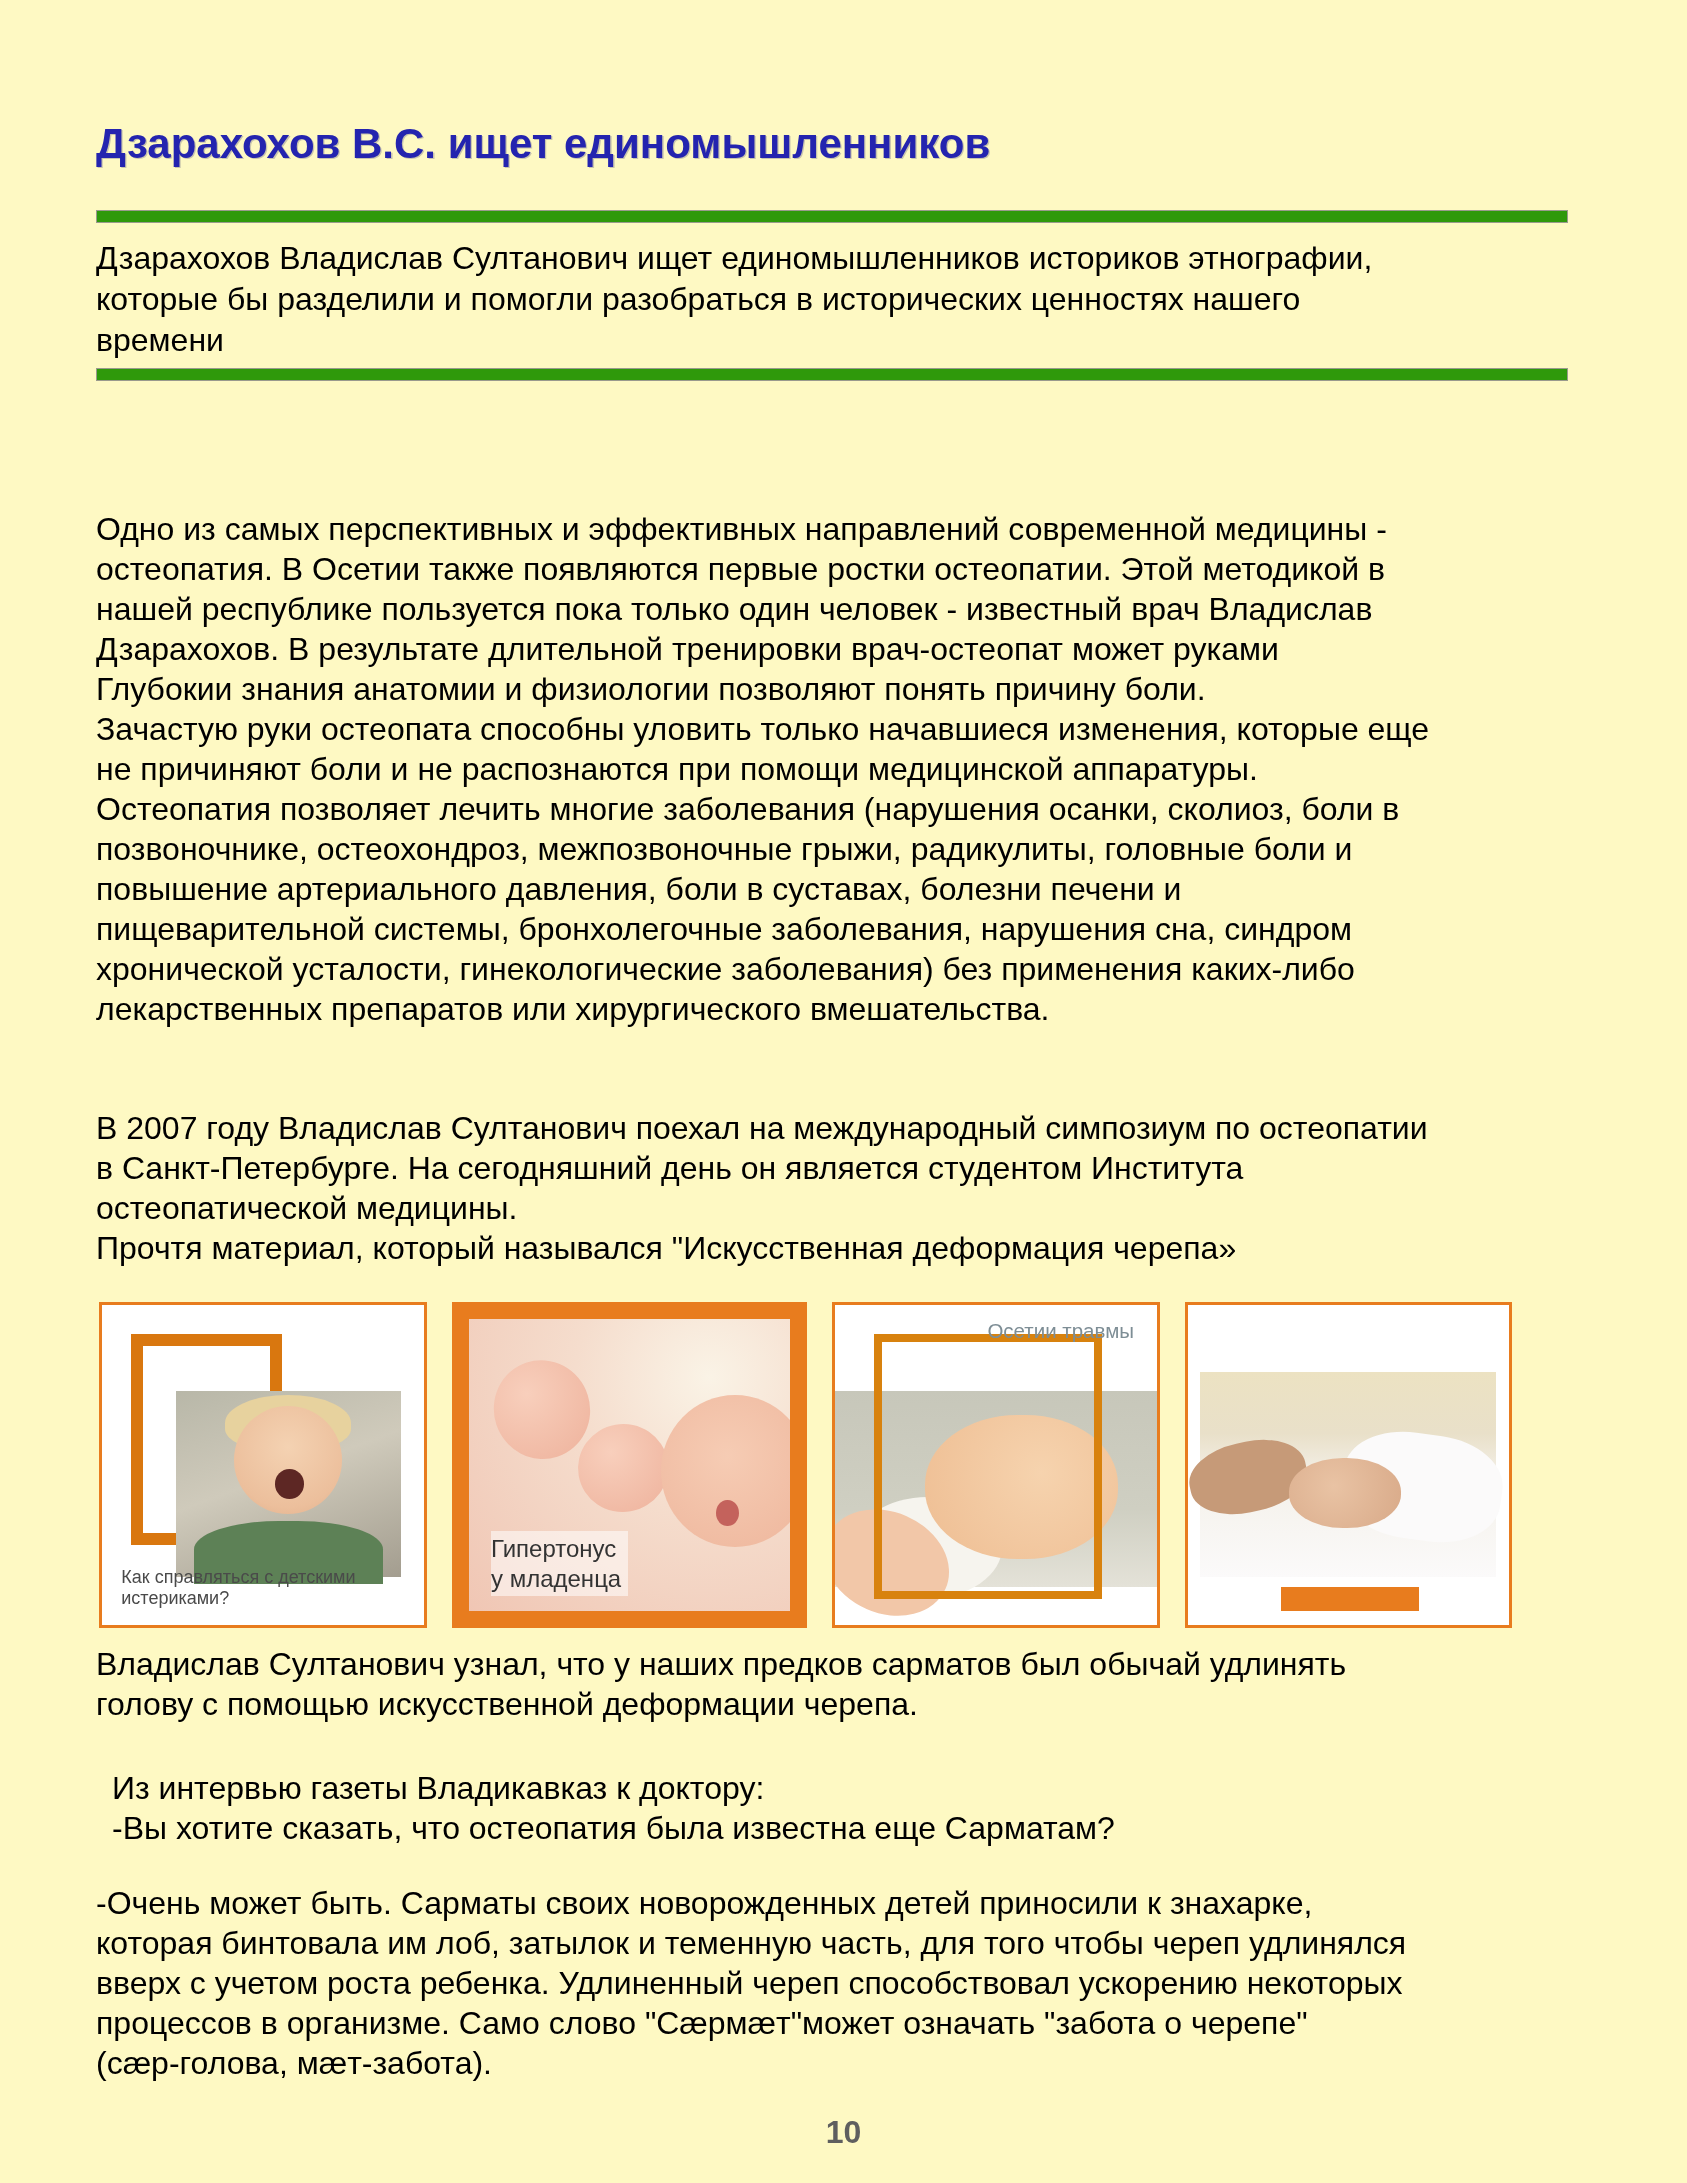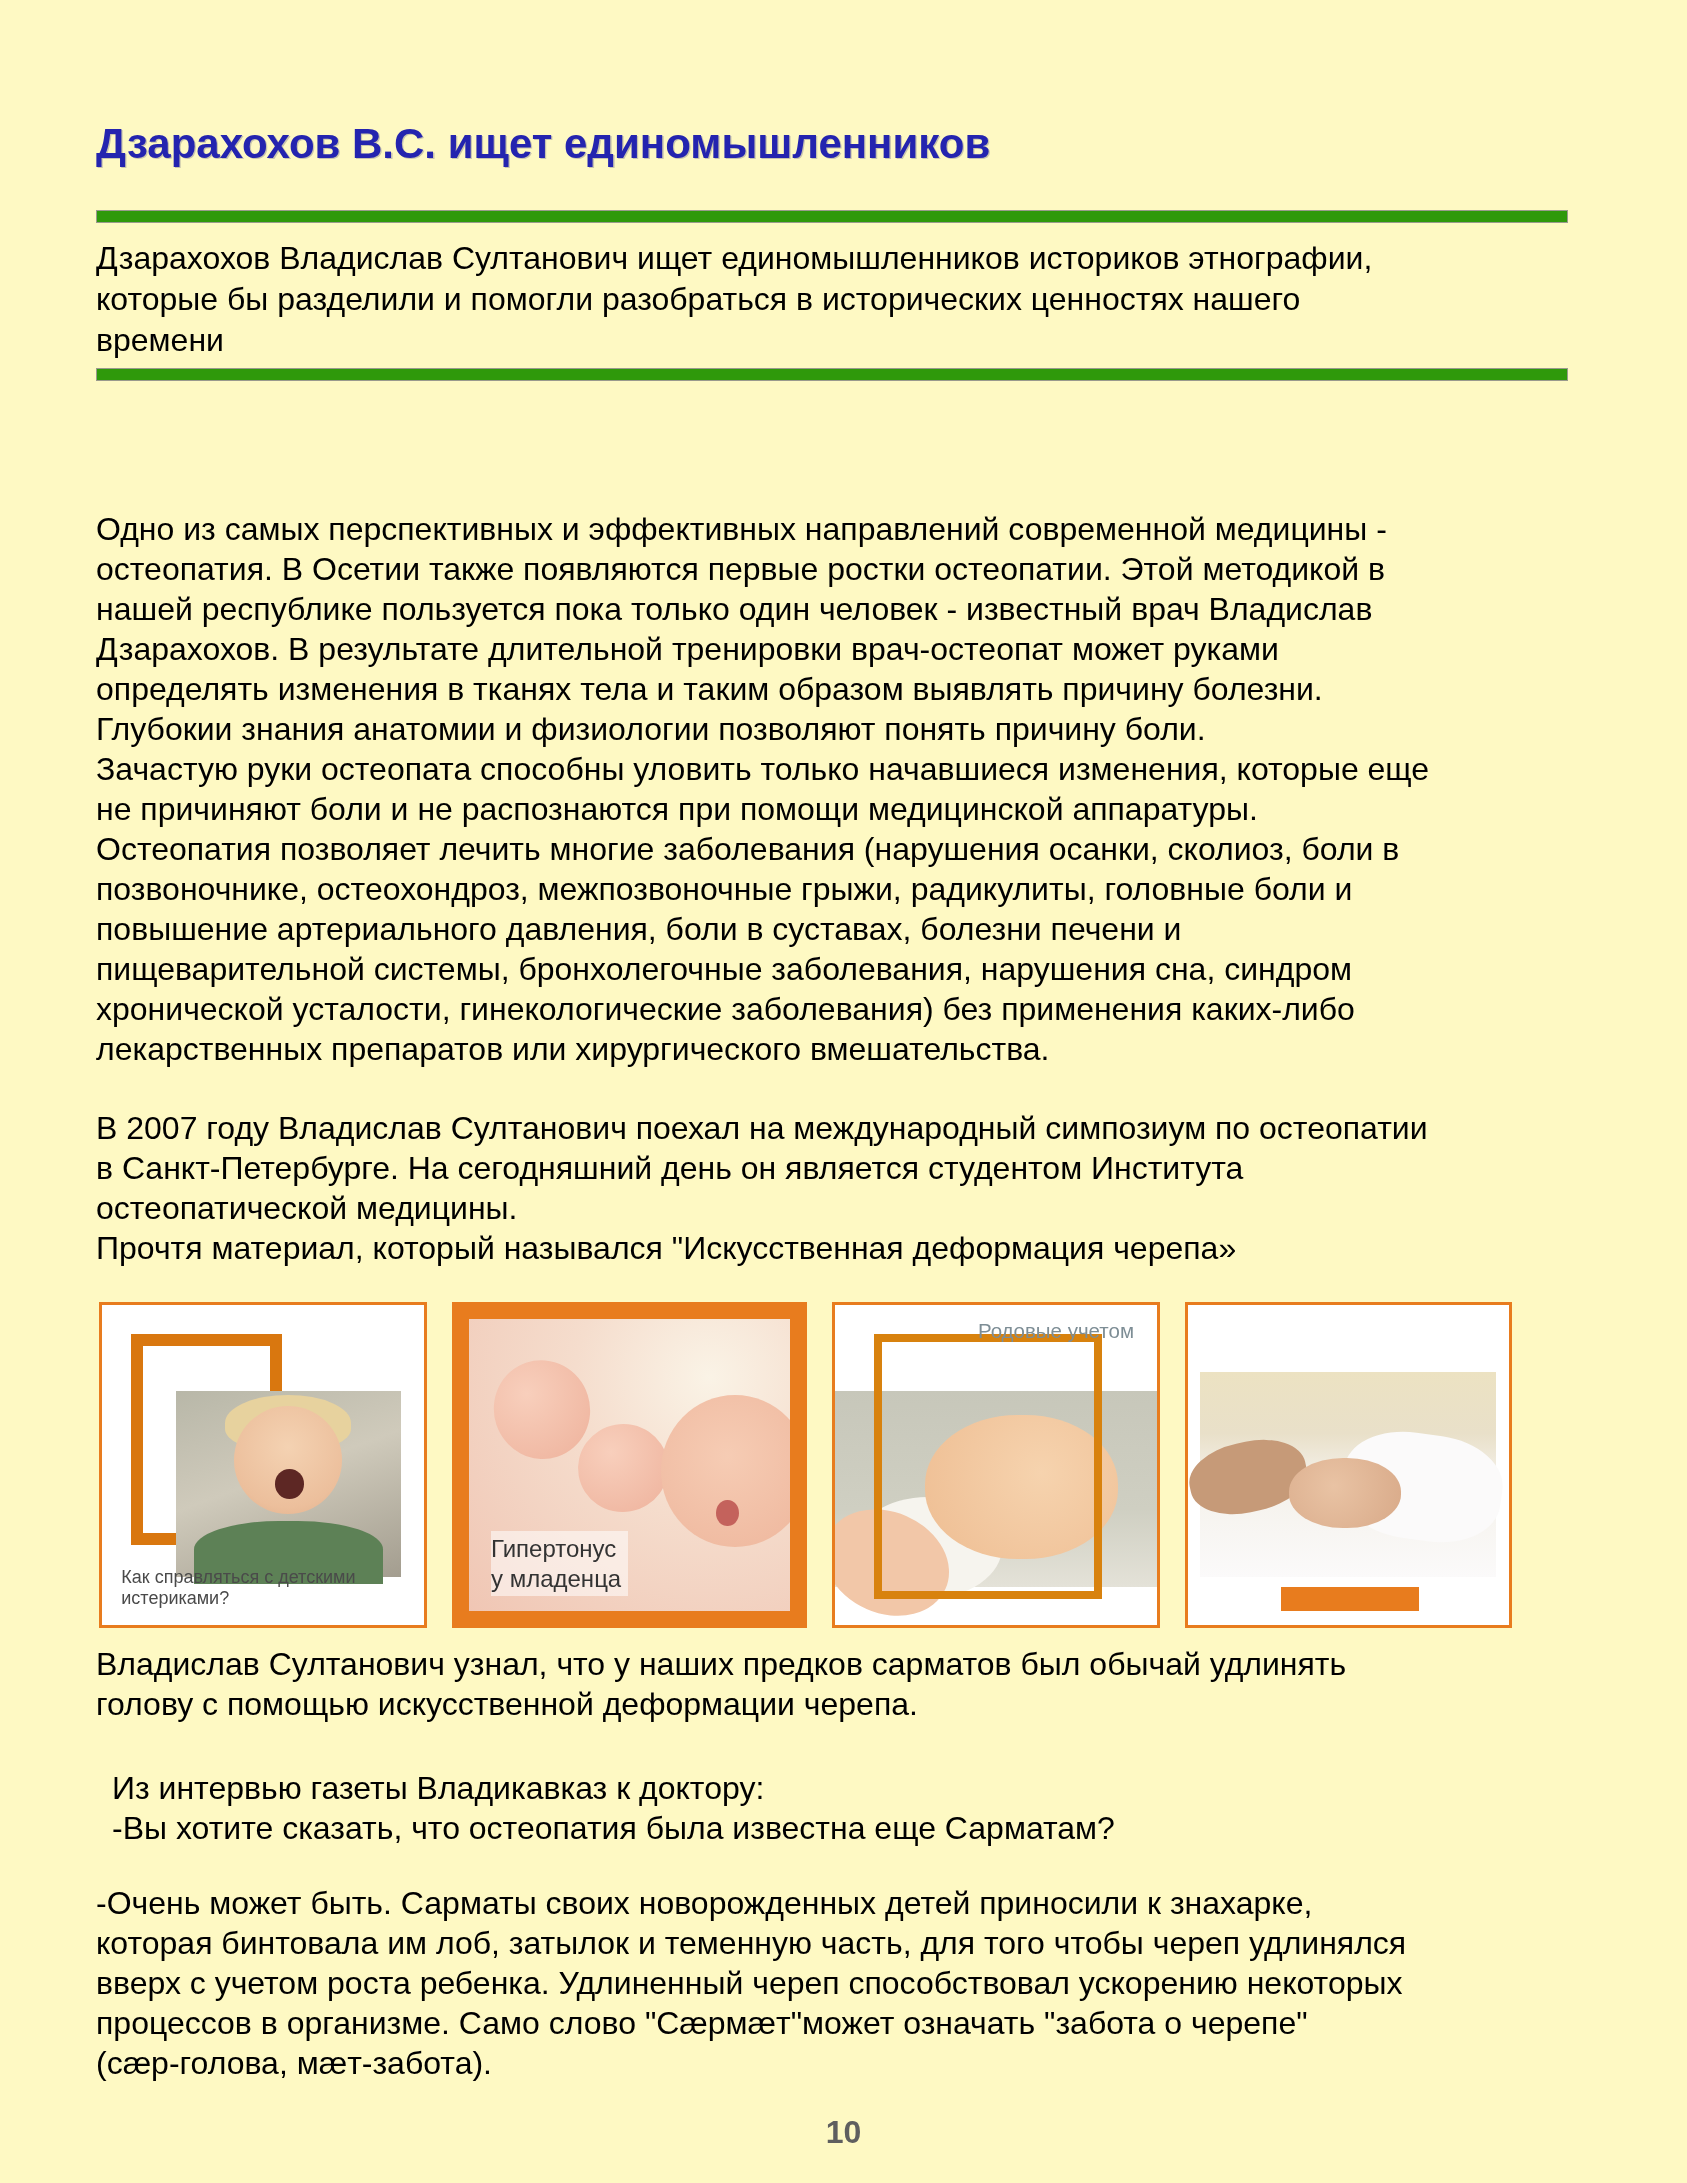--- a/index.html
+++ b/index.html
@@ -184,21 +184,20 @@
     </div>
 
   <div class="rule rule2"></div>
 
 
   <div class="para p1">
       <div class="ln">Одно из самых перспективных и эффективных направлений современной медицины -</div>
       <div class="ln">остеопатия. В Осетии также появляются первые ростки остеопатии. Этой методикой в</div>
       <div class="ln">нашей республике пользуется пока только один человек - известный врач Владислав</div>
       <div class="ln">Дзарахохов. В результате длительной тренировки врач-остеопат может руками</div>
-      <div class="ln">определять изменения в тканях тела и таким образом выявлять причину болезни.</div>
       <div class="ln">Глубокии знания анатомии и физиологии позволяют понять причину боли.</div>
       <div class="ln">Зачастую руки остеопата способны уловить только начавшиеся изменения, которые еще</div>
       <div class="ln">не причиняют боли и не распознаются при помощи медицинской аппаратуры.</div>
       <div class="ln">Остеопатия позволяет лечить многие заболевания (нарушения осанки, сколиоз, боли в</div>
       <div class="ln">позвоночнике, остеохондроз, межпозвоночные грыжи, радикулиты, головные боли и</div>
       <div class="ln">повышение артериального давления, боли в суставах, болезни печени и</div>
       <div class="ln">пищеварительной системы, бронхолегочные заболевания, нарушения сна, синдром</div>
       <div class="ln">хронической усталости, гинекологические заболевания) без применения каких-либо</div>
       <div class="ln">лекарственных препаратов или хирургического вмешательства.</div>
     </div>
@@ -234,21 +233,21 @@
 у младенца</div>
     </div>
 
     <div class="card card3">
       <div class="photo3">
         <div class="diaper"></div>
         <div class="babybody"></div>
         <div class="hand"></div>
       </div>
       <div class="frame3"></div>
-      <div class="cap3">Родовые учетом</div>
+      <div class="cap3">Осетии травмы</div>
     </div>
 
     <div class="card card4">
       <div class="cap4">Как узнать, нужен ли
 новорожденному остеопат?</div>
       <div class="photo4">
         <div class="sheet"></div>
         <div class="arm"></div>
         <div class="baby"></div>
       </div>

